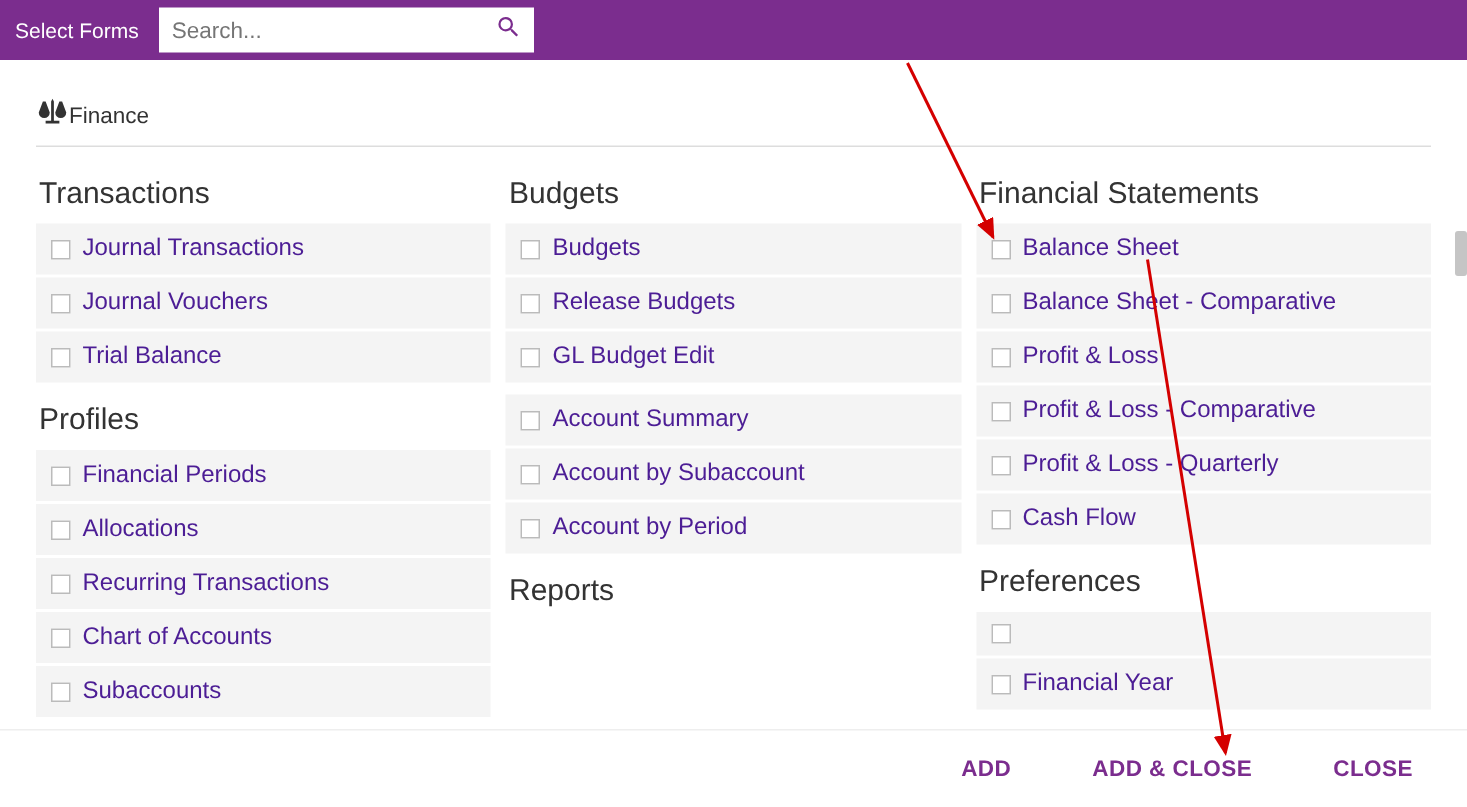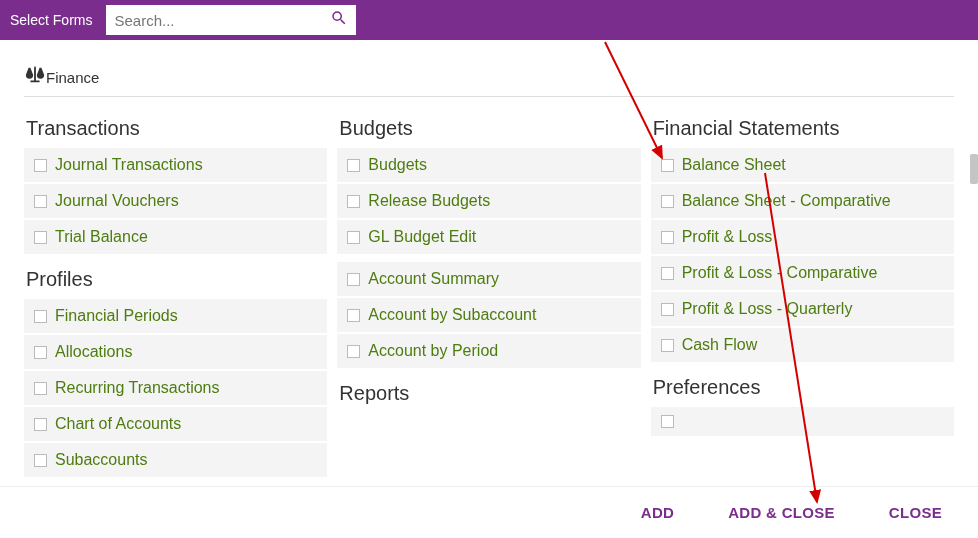--- a/index.html
+++ b/index.html
@@ -12,21 +12,21 @@
   .content { padding: 24px 24px 0 24px; height: calc(100% - 40px - 52px); overflow: hidden; position: relative; }
   .section-title-row { display: flex; align-items: center; border-bottom: 1px solid #ddd; padding-bottom: 6px; margin-bottom: 14px; }
   .section-icon svg { width: 22px; height: 22px; fill: #333; }
   .section-title { font-size: 15px; color: #333; }
   .columns { display: flex; gap: 10px; }
   .col { flex: 1; min-width: 0; }
   .group { margin-bottom: 8px; }
   .group-header { font-size: 20px; color: #333; padding: 6px 2px 8px 2px; font-weight: 400; }
   .item { display: flex; align-items: center; gap: 8px; background: #f4f4f4; padding: 8px 10px; margin-bottom: 2px; cursor: pointer; }
   .item-check { width: 13px; height: 13px; border: 1px solid #bbb; background: #fff; flex-shrink: 0; }
-  .item-label { color: #4d7c0f; font-size: 16px; }
+  .item-label { color: #4c1d95; font-size: 16px; }
   .footer { position: absolute; bottom: 0; right: 0; left: 0; height: 52px; background: #fff; border-top: 1px solid #eee; display: flex; justify-content: flex-end; align-items: center; gap: 54px; padding-right: 36px; }
   .footer-btn { color: #7b2d8e; font-size: 15px; font-weight: 600; letter-spacing: 0.3px; background: none; border: none; cursor: pointer; }
   .scrollbar-track { position: absolute; right: 0; top: 44px; width: 10px; height: 440px; background: transparent; }
   .scrollbar-thumb { position: absolute; right: 0; top: 110px; width: 8px; height: 30px; background: #c5c5c5; border-radius: 2px; }
   .annotation-svg { position: absolute; top: 0; left: 0; width: 978px; height: 538px; pointer-events: none; z-index: 50; }
 </style>
 </head>
 <body>
 
 <div class="topbar">
@@ -152,20 +152,24 @@
           <div class="item">
             <span class="item-check"></span>
             <span class="item-label">Cash Flow</span>
           </div>
         </div>
         <div class="group">
           <div class="group-header">Preferences</div>
           <div class="item">
             <span class="item-check"></span>
           </div>
+          <div class="item">
+            <span class="item-check"></span>
+            <span class="item-label">Financial Year</span>
+          </div>
         </div>
       </div>
     </div>
 </div>
 
 <div class="scrollbar-track">
   <div class="scrollbar-thumb"></div>
 </div>
 
 <div class="footer">

